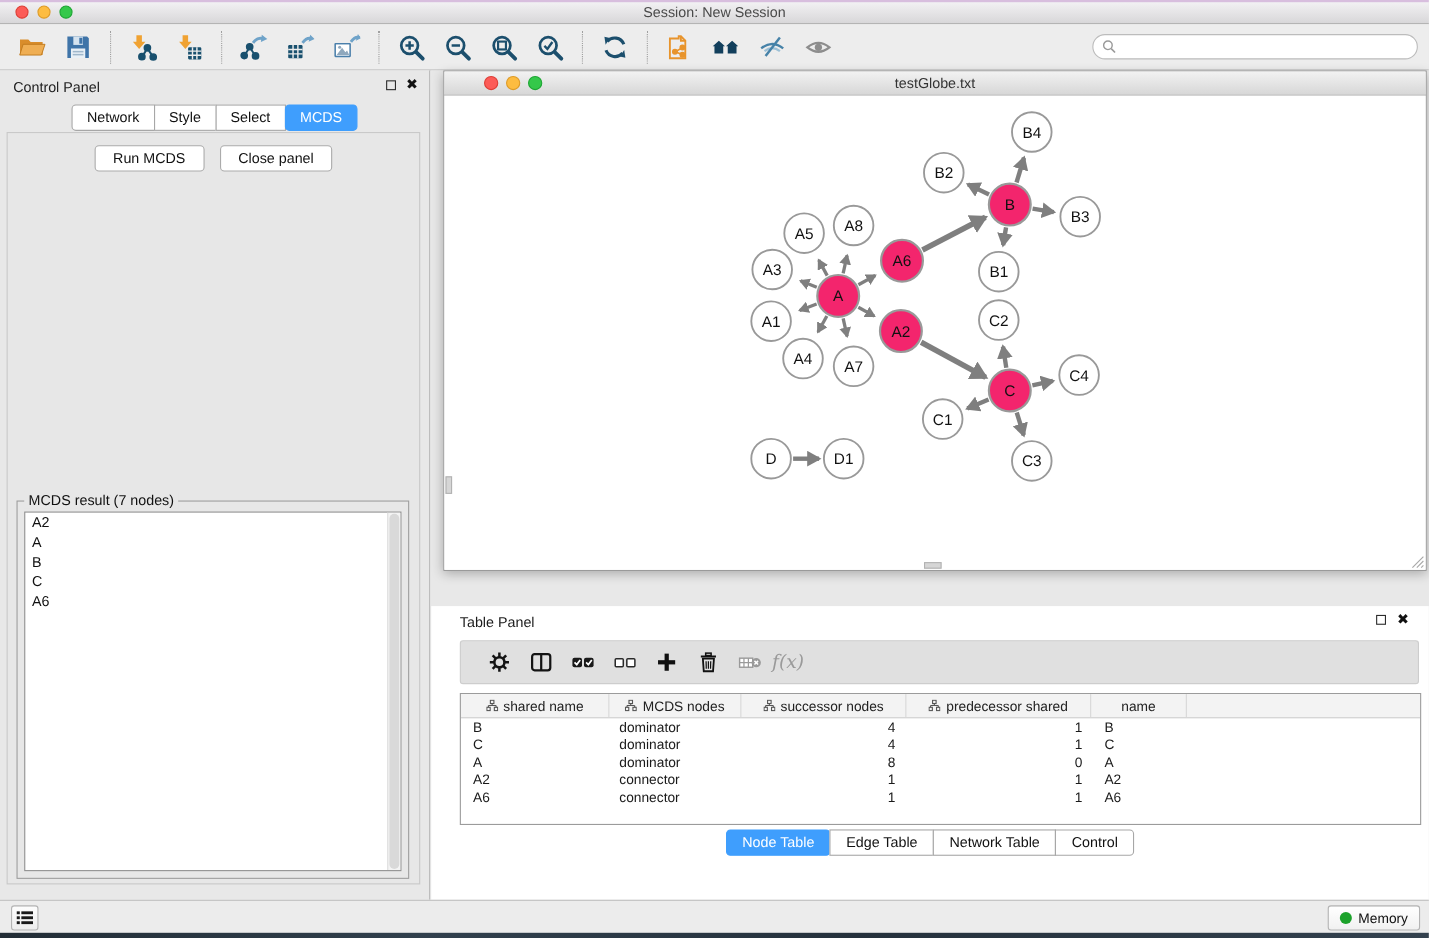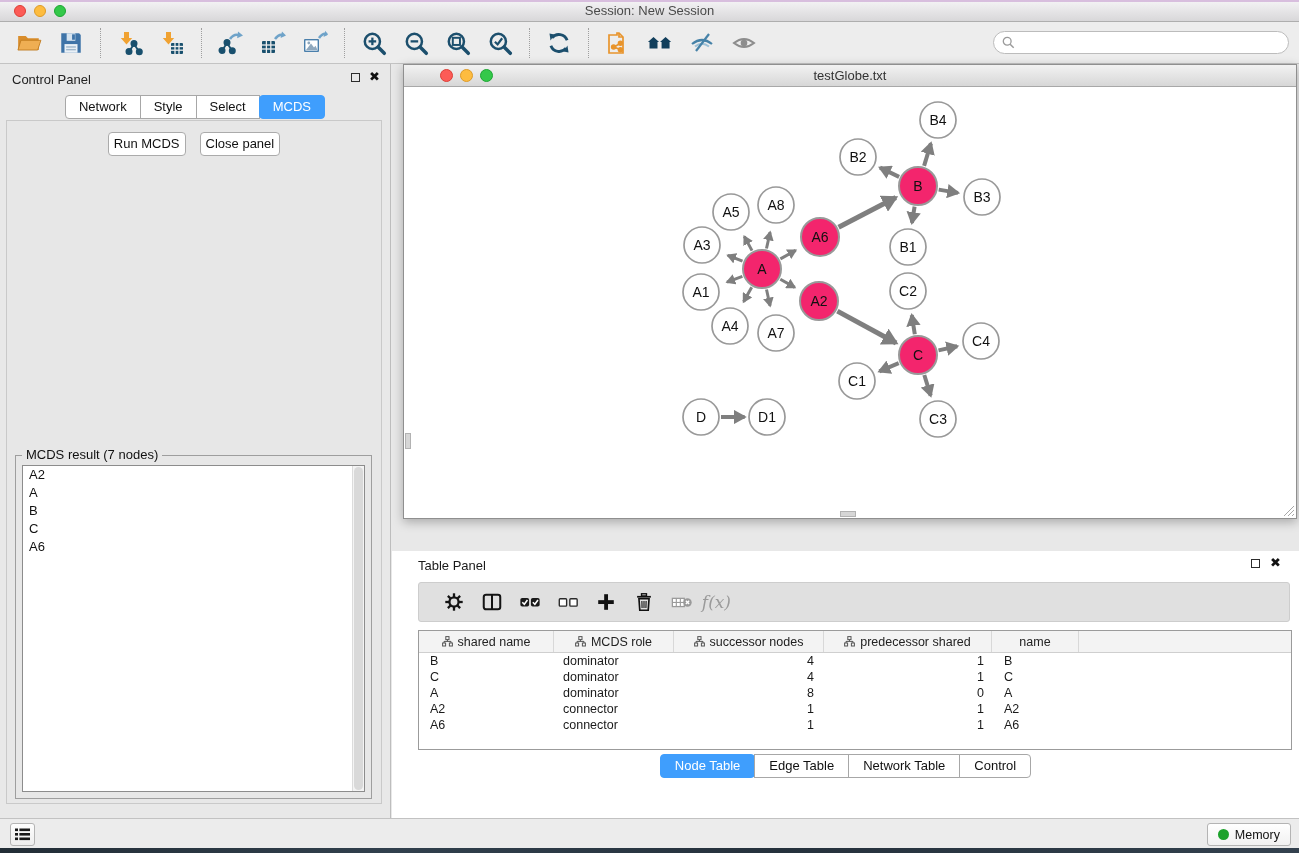--- a/index.html
+++ b/index.html
@@ -49,21 +49,21 @@
     border:1px solid #c9c9c9; background:#e7e7e7; }
   .opt-label { text-align:center; margin-top:15px; font-size:13px; color:#111; }
   .opt-select { position:relative; margin:9px 30px 0 36px; height:24px; background:#fff;
     border:1px solid #b5b5b5; border-radius:4px; display:flex; align-items:center; padding-left:9px; font-size:13px; }
   .opt-select .stepper { position:absolute; right:-1px; top:-1px; bottom:-1px; width:22px; background:#3f9efd;
     border-radius:0 4px 4px 0; display:flex; flex-direction:column; align-items:center; justify-content:center; gap:2px; }
   .stepper i { width:0; height:0; border-left:4px solid transparent; border-right:4px solid transparent; }
   .stepper i.up { border-bottom:5px solid #fff; }
   .stepper i.down { border-top:5px solid #fff; }
   .cp-buttons { display:flex; justify-content:center; gap:14px; margin-top:11px; }
-  .cp-btn { background:#fff; border:1px solid #ababab; border-radius:4px; padding:3px 5px 4px;
+  .cp-btn { background:#fff; border:1px solid #ababab; border-radius:4px; padding:3px 16px 4px;
     font-size:13px; font-family:inherit; color:#111; }
 
   .groupbox { position:absolute; left:8px; right:9px; top:334px; bottom:4px; border:1px solid #9e9e9e; }
   .groupbox .legend { position:absolute; left:6px; top:-9px; background:#e7e7e7; padding:0 4px; font-size:13px; color:#111; }
   .result-list { position:absolute; left:6px; right:6px; top:9px; bottom:6px; background:#fff;
     border:1px solid #8c8c8c; overflow:hidden; }
   .result-scroll { position:absolute; right:0; top:0; bottom:0; width:12px; background:#f4f4f4; border-left:1px solid #dcdcdc; }
   .result-scroll .thumb { position:absolute; left:1px; right:1px; top:1px; bottom:1px; background:#d9d9d9; border-radius:5px; }
   .result-item { padding:1px 6px; font-size:13px; line-height:16px; color:#111; }
 
@@ -534,21 +534,21 @@
                 <g fill="none" stroke="#555" stroke-width="1">
                   <rect x="3.8" y="0.6" width="3.2" height="3"></rect>
                   <line x1="5.4" y1="3.6" x2="5.4" y2="5.4"></line>
                   <line x1="2" y1="5.4" x2="9" y2="5.4"></line>
                   <line x1="2" y1="5.4" x2="2" y2="7"></line>
                   <line x1="9" y1="5.4" x2="9" y2="7"></line>
                   <rect x="0.6" y="7" width="3" height="3"></rect>
                   <rect x="7.4" y="7" width="3" height="3"></rect>
                 </g>
               </svg>
-            <span>MCDS role</span>
+            <span>MCDS nodes</span>
           </div>
           <div class="th c3">
             <svg viewBox="0 0 11 11">
                 <g fill="none" stroke="#555" stroke-width="1">
                   <rect x="3.8" y="0.6" width="3.2" height="3"></rect>
                   <line x1="5.4" y1="3.6" x2="5.4" y2="5.4"></line>
                   <line x1="2" y1="5.4" x2="9" y2="5.4"></line>
                   <line x1="2" y1="5.4" x2="2" y2="7"></line>
                   <line x1="9" y1="5.4" x2="9" y2="7"></line>
                   <rect x="0.6" y="7" width="3" height="3"></rect>

